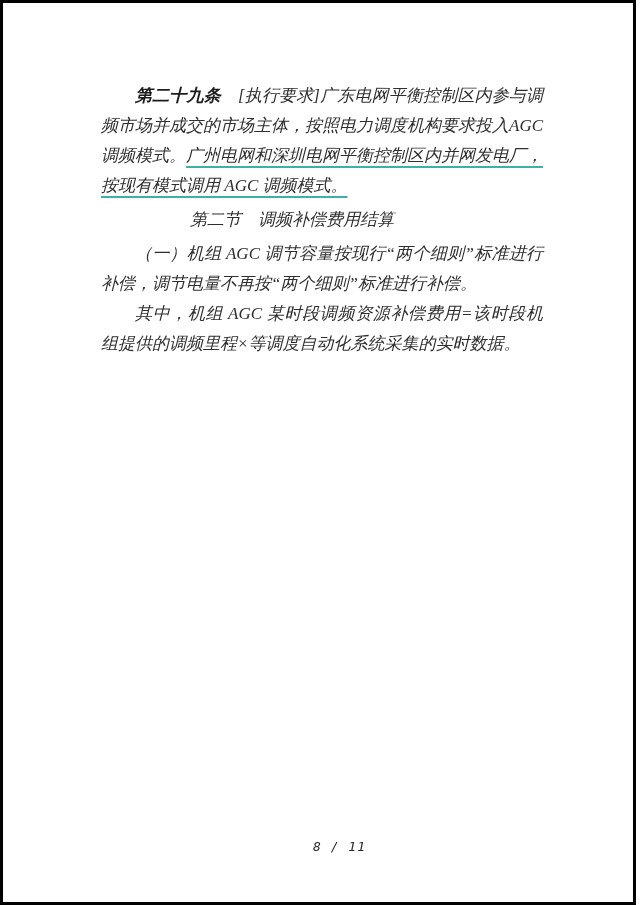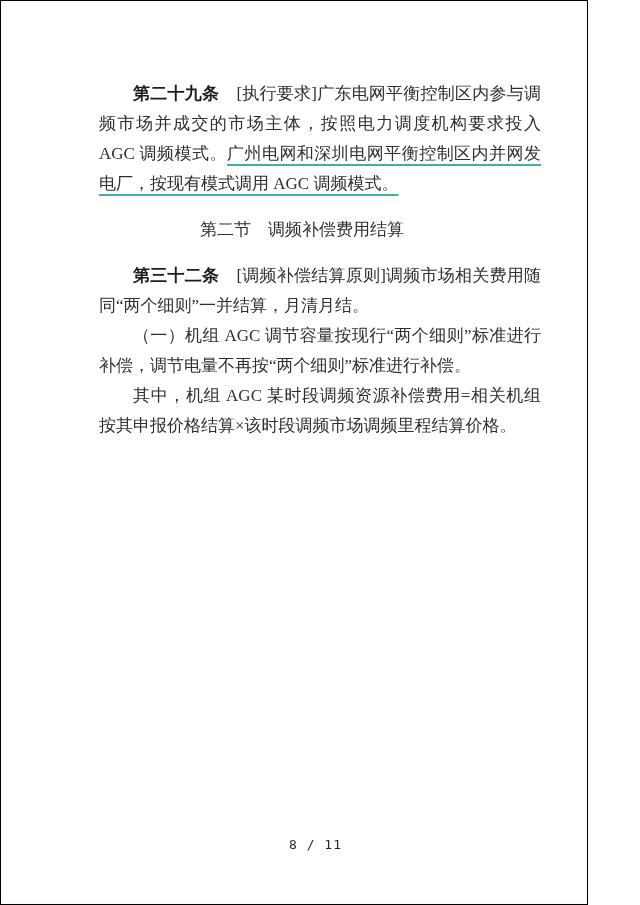--- a/index.html
+++ b/index.html
@@ -1,45 +1,46 @@
 <!DOCTYPE html>
 <html lang="zh" style="--hl-color: #3FB1A3;"><head>
 <meta charset="utf-8">
 <style>
   html, body { margin: 0; padding: 0; background: #ffffff; }
   .page {
     position: relative;
-    width: 588px;
+    width: 636px;
     height: 905px;
     background: #ffffff;
     box-sizing: border-box;
-    border: 1px solid #000000;
+    border: 3px solid #000000;
     box-shadow: inset 0 0 0 1px rgba(0,0,0,0.02);
     font-family: "Liberation Serif", "DejaVu Serif", serif;
     overflow: hidden;
+    font-style: italic;
   }
   .content {
     position: absolute;
     left: 98px;
     top: 78px;
     width: 442px;
     font-size: 17px;
     line-height: 30px;
     color: #2e2e2e;
     text-align: justify;
   }
   .para { margin: 0; text-indent: 34px; }
   .term { font-weight: bold; color: #1c1c1c; }
   .hl {
     text-decoration: underline;
     text-decoration-color: var(--hl-color, #3fb1a3);
     text-decoration-thickness: 2px;
     text-underline-offset: 5px;
   }
-  .section-heading { margin: 16px; text-indent: 85px; }
+  .section-heading { margin: 4px; text-indent: 85px; }
   .page-number {
     position: absolute;
     left: 0;
     right: 0;
     top: 836px;
     text-align: center;
     font-family: "DejaVu Sans Mono", "Liberation Mono", monospace;
     font-size: 13px;
     color: #2a2a2a;
     letter-spacing: 1px;
@@ -51,24 +52,23 @@
 
 <div class="page">
   <div class="content">
 
     <p class="para"><span class="term">第二十九条</span><span>　[执行要求]广东电网平衡控制区内参与调频市场并成交的市场主体，按照电力调度机构要求投入AGC 调频模式。</span><span class="hl">广州电网和深圳电网平衡控制区内并网发电厂，按现有模式调用 AGC 调频模式。</span></p>
 
 
 
     <p class="section-heading">第二节　调频补偿费用结算</p>
 
-    <p class="para"><span class="term">第三十二条</span><span>　[调频补偿结算原则]调频市场相关费用随同“两个细则”一并结算，月清月结。</span></p>
 
 
     <p class="para">（一）机组 AGC 调节容量按现行“两个细则”标准进行补偿，调节电量不再按“两个细则”标准进行补偿。</p>
 
 
-    <p class="para">其中，机组 AGC 某时段调频资源补偿费用=相关机组按其申报价格结算×该时段调频市场调频里程结算价格。</p>
+    <p class="para">其中，机组 AGC 某时段调频资源补偿费用=该时段机组提供的调频里程×等调度自动化系统采集的实时数据。</p>
 
   </div>
 
   <div class="page-number">8 / 11</div>
 </div>
 
 </body></html>

